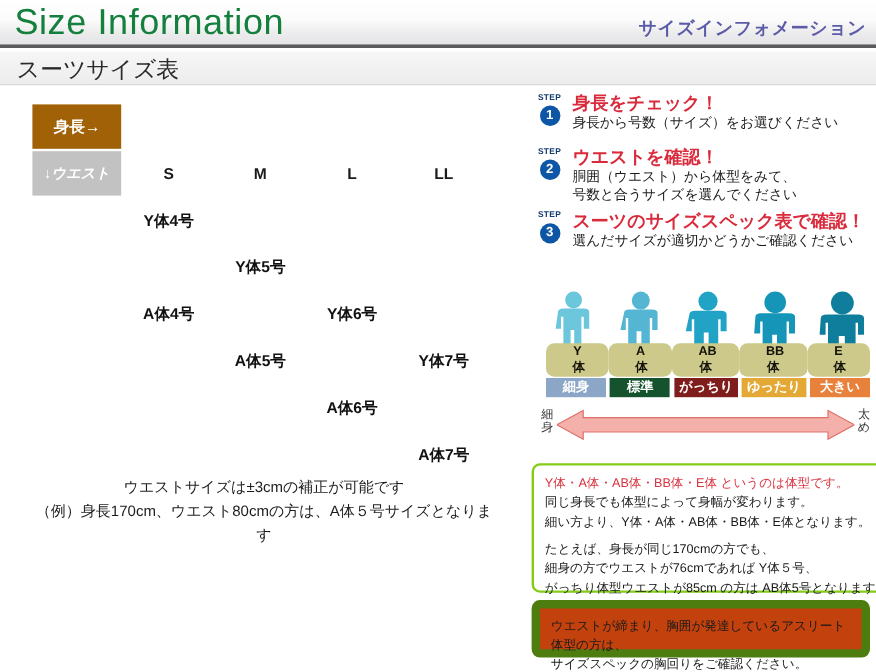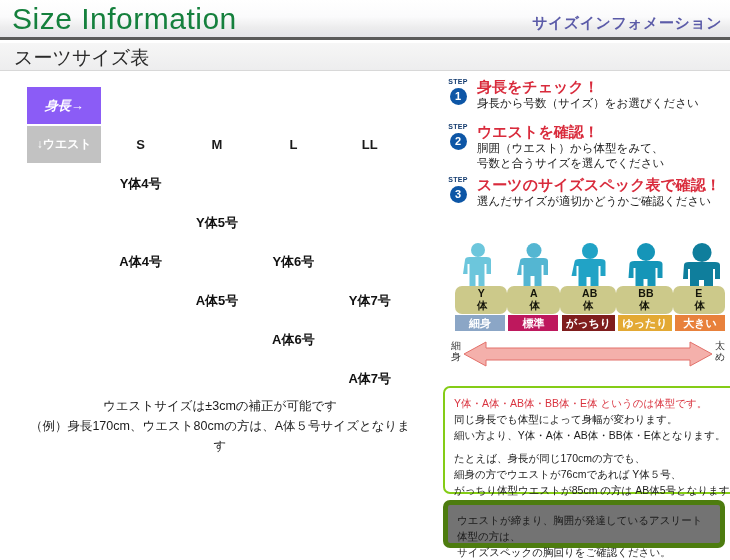--- a/index.html
+++ b/index.html
@@ -46,23 +46,23 @@
   table.sizetable{
     border-collapse:separate; border-spacing:2px;
     width:384px; table-layout:fixed;
   }
   table.sizetable td{
     height:37px; text-align:center; vertical-align:middle;
     font-size:13px; font-weight:bold;
     background:#ffffff;
   }
   td.hdr-top{ background:#808080; color:#ffffff; font-size:13px; }
-  td.hdr-top.corner{ background:#8b5cf6;font-style:italic; }
+  td.hdr-top.corner{ background:#a16207; }
   td.hdr-2nd{ background:#c8c8c8; color:#1a1a1a; font-size:14px; }
-  td.hdr-2nd.corner{ background:#c2c2c2; color:#ffffff; font-size:12px; }
+  td.hdr-2nd.corner{ background:#c2c2c2; color:#ffffff; font-size:12px;font-style:italic; }
   td.waist{ background:#6a6ac4; color:#ffffff; font-size:13px; }
   td.cell-y{ background:#bfdcf0; color:#111111; }
   td.cell-a{ background:#b2dfc8; color:#111111; }
   td.empty{ background:#ffffff; }
 
   .table-note{
     position:absolute; left:25px; top:396px; width:390px;
     text-align:center; font-size:12.5px; color:#1c1c1c; line-height:20px;
   }
 
@@ -132,21 +132,21 @@
     position:absolute; left:443px; top:386px; width:320px; height:108px;
     border:2px solid #84cc16; border-radius:7px; background:#fff;
     padding:7px 9px;
   }
   .infobox p{ margin:0; font-size:10.5px; color:#1a1a1a; line-height:16px; }
   .infobox p.red span{ color:#d9333f; }
   .infobox .spacer{ height:7px; }
 
   .infobox2{
     position:absolute; left:443px; top:500px; width:282px; height:48px;
-    border:5px solid #4d7c0f; border-radius:7px; background:#737373;
+    border:7px solid #4d7c0f; border-radius:7px; background:#c2410c;
     padding:7px 9px;
   }
   .infobox2 p{ margin:0; font-size:10.5px; color:#1a1a1a; line-height:16px; }
 </style>
 </head>
 <body>
 
 <div class="banner"></div>
 <div class="banner-title">Size Information</div>
 <div class="banner-sub">サイズインフォメーション</div>
@@ -265,21 +265,21 @@
   </div>
 <div class="badges">
     <span class="badge">Y体</span>
     <span class="badge">A体</span>
     <span class="badge">AB体</span>
     <span class="badge">BB体</span>
     <span class="badge">E体</span>
   </div>
 <div class="colorlabels">
     <span class="clabel" style="background:#8ba6c6">細身</span>
-    <span class="clabel" style="background:#be185d">標準</span>
+    <span class="clabel" style="background:#14532d">標準</span>
     <span class="clabel" style="background:#7f1d1d">がっちり</span>
     <span class="clabel" style="background:#e3a934">ゆったり</span>
     <span class="clabel" style="background:#e8813c">大きい</span>
   </div>
 
 <div class="arrowrow">
   <div class="arrow-left-lab"><span>細身</span></div>
   <div class="arrow-right-lab"><span>太め</span></div>
   <svg class="arrow-svg" width="248" height="30">
     <polygon id="scale-arrow" points="0,15 22,3 22,9 226,9 226,3 248,15 226,27 226,21 22,21 22,27" fill="#f4b0ab" stroke="#e2706a" stroke-width="1"></polygon>

